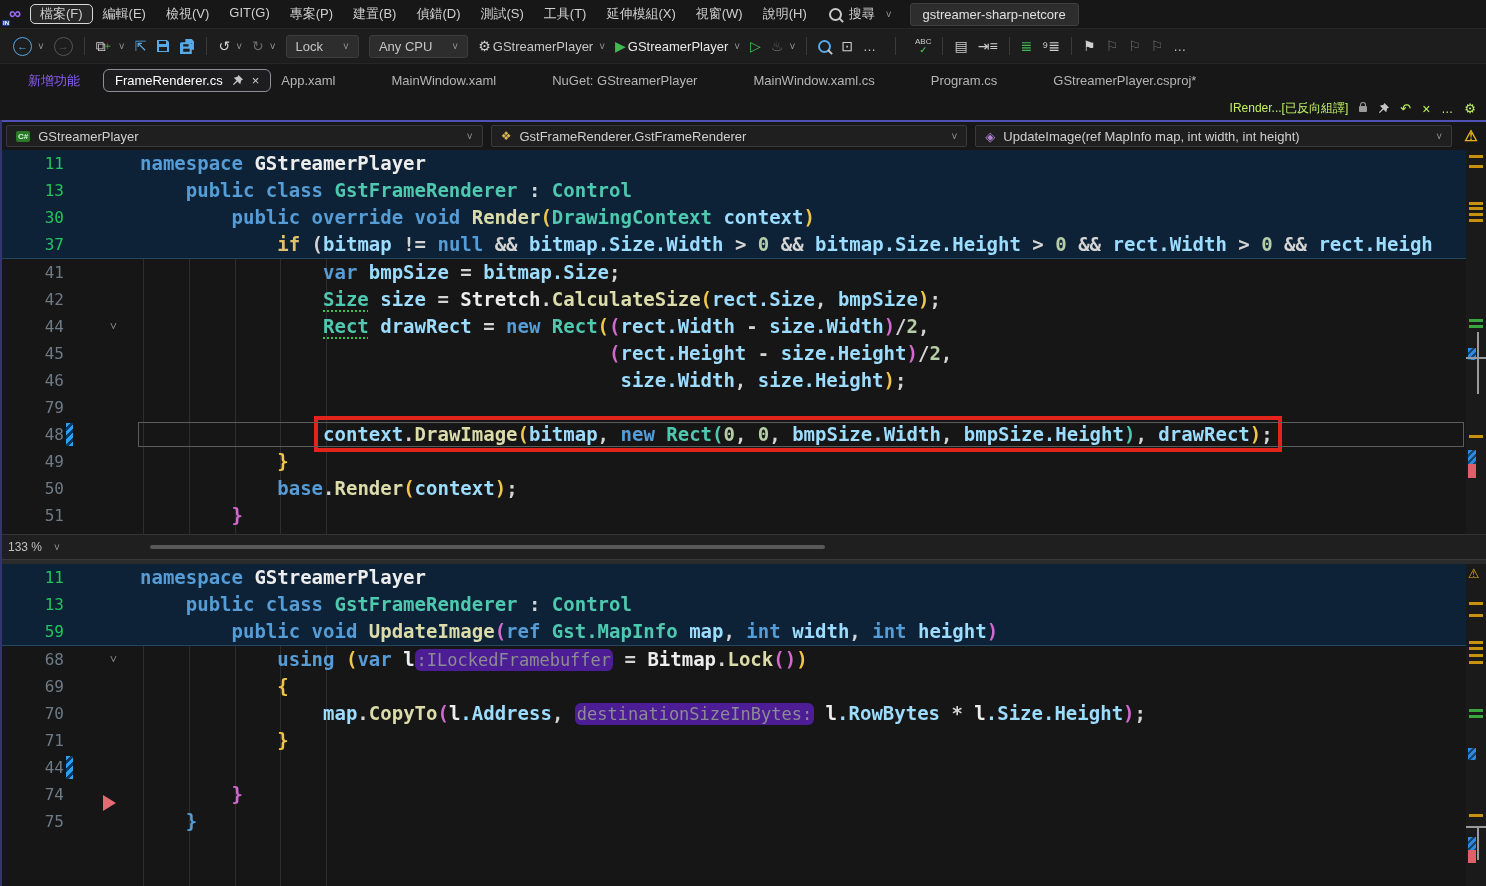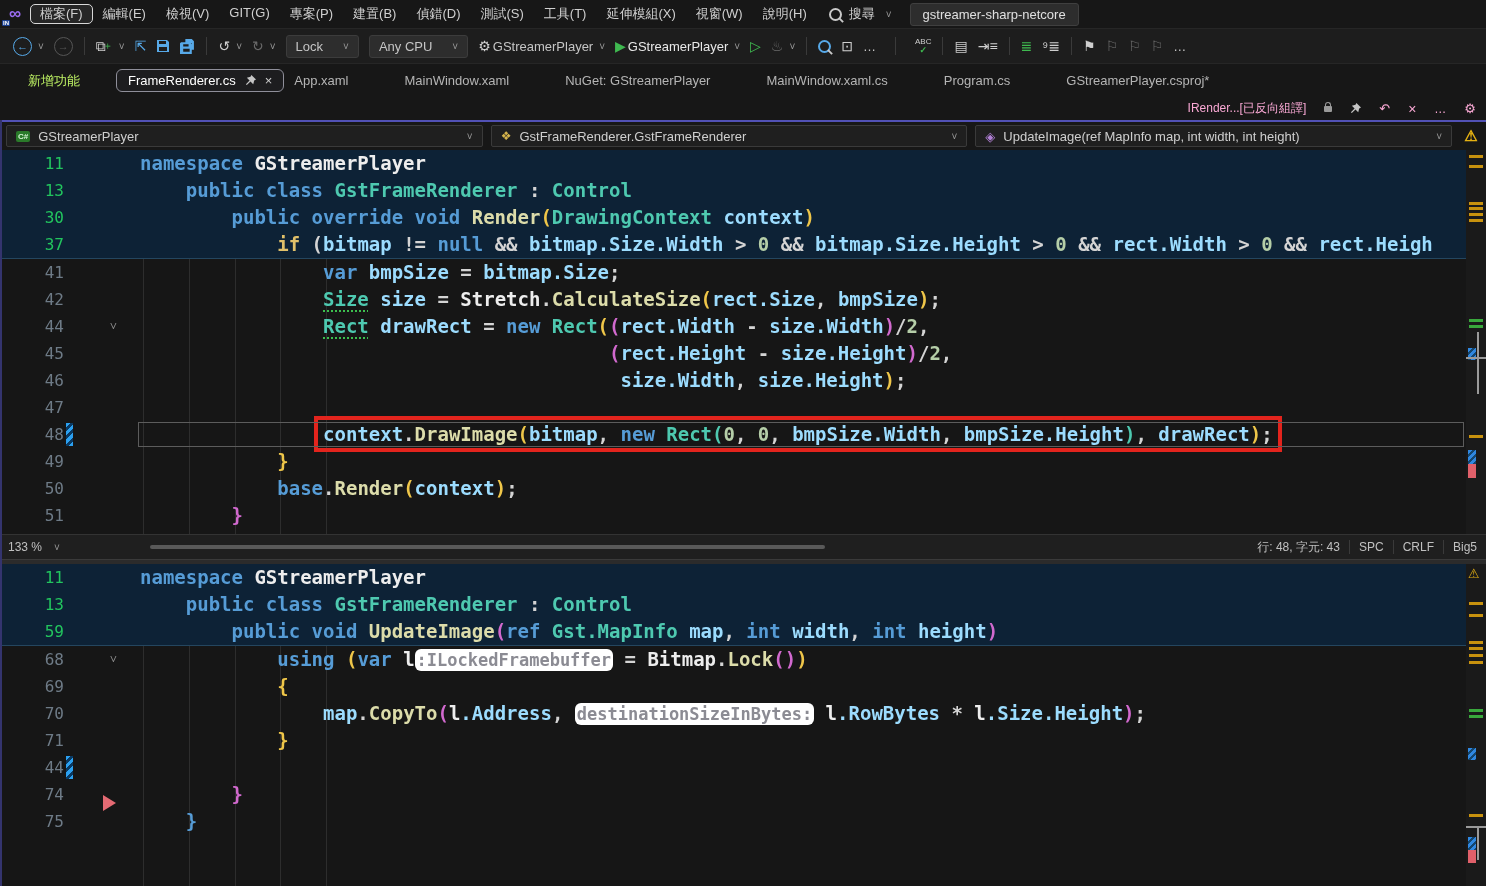--- a/index.html
+++ b/index.html
@@ -20,26 +20,26 @@
   .tb-btn{padding:0 5px;display:flex;align-items:center;gap:2px;white-space:nowrap}
   .tb-sep{width:1px;height:18px;background:#3a3a3a;margin:0 6px}
   .ic{font-size:14px}
   .ic-blue{color:#57a9e8}.ic-green{color:#3fb950}.ic-gray{color:#6a6a6a}.ic-white{color:#cfcfcf}
   .circ{width:17px;height:17px;border:1px solid #57a9e8;border-radius:50%;display:flex;align-items:center;justify-content:center;font-size:11px;color:#57a9e8}
   .circ.dis{border-color:#555;color:#555}
   .tb-dd{background:#2d2d2d;border:1px solid #3c3c3c;border-radius:3px;padding:3px 9px;display:flex;align-items:center;gap:16px;margin:0 5px}
   .abc{display:inline-flex;flex-direction:column;align-items:center;line-height:8px;font-size:8px;color:#cfcfcf}
   .abc b{color:#3fb950;font-size:9px}
   .tabbar{height:33px;background:#171717;display:flex;align-items:center;font-size:13px;color:#b5b5b5;padding-left:28px}
-  .tabs-left-label{margin-right:36px;color:#bef264;white-space:nowrap}
+  .tabs-left-label{margin-right:23px;color:#8b5cf6;white-space:nowrap}
   .tab{margin-right:56px;white-space:nowrap;padding:5px 0}
   .tab.active{border:1px solid #8f8f9a;border-radius:6px;color:#ffffff;display:flex;align-items:center;gap:9px;padding:3px 11px;margin-right:10px;background:#1d1d1f}
   .tab .x{color:#cfcfcf;font-size:13px}
   .pin-svg{width:11px;height:11px;fill:#c5c5c5}
-  .prevbar{height:23px;background:#171717;display:flex;justify-content:flex-end;align-items:center;gap:18px;padding-right:10px;font-size:12px;color:#f9a8d4;border-bottom:2px solid #5151b5}
+  .prevbar{height:23px;background:#171717;display:flex;justify-content:flex-end;align-items:center;gap:11px;padding-right:10px;font-size:12px;color:#bef264;border-bottom:2px solid #5151b5}
   .mini-lock{width:8px;height:6px;background:#9a9a9a;position:relative;display:inline-block;border-radius:1px}
   .mini-lock::before{content:"";position:absolute;width:4px;height:4px;border:1px solid #9a9a9a;border-bottom:none;border-radius:3px 3px 0 0;top:-4px;left:1px}
   .navbar{height:28px;background:#171717;display:flex;gap:8px;padding:3px 4px 3px 6px;box-sizing:border-box}
   .nav-dd{flex:1;background:#1f1f1f;border:1px solid #3a3a3a;border-radius:2px;display:flex;align-items:center;gap:8px;padding:0 9px;color:#cfcfcf;font-size:13px;min-width:0;white-space:nowrap;overflow:hidden}
   .nav-dd .chev{margin-left:auto}
   .nav-right{width:22px;display:flex;align-items:center;justify-content:center}
   .csharp-ic{background:#2a7a2a;color:#d6f5d6;font-size:8px;font-weight:bold;border-radius:2px;padding:1px 2px}
   .class-ic{color:#d6b44c;font-size:12px}
   .method-ic{color:#b180d7;font-size:13px}
   .warn{color:#e5b112;font-size:15px;font-weight:bold}
@@ -53,21 +53,21 @@
   .lnum{position:absolute;left:0;width:64px;text-align:right;color:#6e7b87;font-size:16px;font-weight:500}
   .sticky-block{background:#0d2236;border-bottom:1px solid #24465f}
   .sticky-block .lnum{color:#22c55e}
   .chg{position:absolute;left:66px;top:2px;bottom:2px;width:7px;background:repeating-linear-gradient(135deg,#2ba0f0 0 3px,#0a3a63 3px 6px)}
   .fold{position:absolute;left:110px;top:0;font-size:12px;color:#8f8f8f}
   .code{flex:1;min-width:0}
   .row.cur::after{content:"";position:absolute;left:138px;right:2px;top:1px;bottom:1px;border:1px solid #5c5c5c;pointer-events:none}
   .annbox{position:relative}
   .annbox::after{content:"";position:absolute;left:-9px;right:-9px;top:-7px;bottom:-7px;border:4px solid #e3241d;pointer-events:none}
   .u{text-decoration:underline dotted #3cbf4e 2px;text-underline-offset:4px}
-  .c-h{background:#ffffff;color:#8b8b93;border-radius:6px;font-size:17px;font-weight:700;padding:1px 2px}
+  .c-h{background:#4c1d95;color:#8b8b93;border-radius:6px;font-size:17px;font-weight:400;padding:1px 2px}
   .ig{position:absolute;width:1px;background:#2d2d2d}
   .margin{position:absolute;right:0;top:0;bottom:0;width:20px;background:#1a1a1a;z-index:5}
   .mk{position:absolute;left:3px;width:14px}
   .mk-o{height:3px;background:#c8920e}
   .mk-g{height:3px;background:#39a83c}
   .mk-b{width:8px;left:2px;background:repeating-linear-gradient(135deg,#2f87e0 0 3px,#14466e 3px 5px)}
   .mk-r{width:8px;left:2px;background:#e0606a}
   .mk-hl{left:0;width:20px;height:2px;background:#9a9a9a}
   .mk-vl{left:11px;width:2px;background:#9a9a9a}
   .mk-w{color:#e5b112;font-size:13px;left:2px;font-weight:bold;font-family:"DejaVu Sans",sans-serif}
@@ -275,21 +275,21 @@
         <div class="row"><div class="gut"><span class="lnum">11</span></div><div class="code"><span style="color: rgb(86, 156, 214);">namespace </span><span style="color: rgb(237, 237, 237);">GStreamerPlayer</span></div></div>
         <div class="row"><div class="gut"><span class="lnum">13</span></div><div class="code"><span style="color: rgb(212, 212, 212);">    </span><span style="color: rgb(86, 156, 214);">public class </span><span style="color: rgb(78, 201, 176);">GstFrameRenderer</span><span style="color: rgb(212, 212, 212);"> : </span><span style="color: rgb(78, 201, 176);">Control</span></div></div>
         <div class="row"><div class="gut"><span class="lnum">30</span></div><div class="code"><span style="color: rgb(212, 212, 212);">        </span><span style="color: rgb(86, 156, 214);">public override void </span><span style="color: rgb(220, 220, 170);">Render</span><span style="color: rgb(239, 198, 73);">(</span><span style="color: rgb(78, 201, 176);">DrawingContext</span><span style="color: rgb(156, 220, 254);"> context</span><span style="color: rgb(239, 198, 73);">)</span></div></div>
         <div class="row"><div class="gut"><span class="lnum">37</span></div><div class="code"><span style="color: rgb(212, 212, 212);">            </span><span style="color: rgb(224, 192, 106);">if </span><span style="color: rgb(212, 212, 212);">(</span><span style="color: rgb(156, 220, 254);">bitmap</span><span style="color: rgb(212, 212, 212);"> != </span><span style="color: rgb(86, 156, 214);">null</span><span style="color: rgb(212, 212, 212);"> &amp;&amp; </span><span style="color: rgb(156, 220, 254);">bitmap.Size.Width</span><span style="color: rgb(212, 212, 212);"> &gt; </span><span style="color: rgb(181, 206, 168);">0</span><span style="color: rgb(212, 212, 212);"> &amp;&amp; </span><span style="color: rgb(156, 220, 254);">bitmap.Size.Height</span><span style="color: rgb(212, 212, 212);"> &gt; </span><span style="color: rgb(181, 206, 168);">0</span><span style="color: rgb(212, 212, 212);"> &amp;&amp; </span><span style="color: rgb(156, 220, 254);">rect.Width</span><span style="color: rgb(212, 212, 212);"> &gt; </span><span style="color: rgb(181, 206, 168);">0</span><span style="color: rgb(212, 212, 212);"> &amp;&amp; </span><span style="color: rgb(156, 220, 254);">rect.Heigh</span></div></div>
       </div>
       <div class="row"><div class="gut"><span class="lnum">41</span></div><div class="code"><span style="color: rgb(212, 212, 212);">                </span><span style="color: rgb(86, 156, 214);">var</span><span style="color: rgb(156, 220, 254);"> bmpSize</span><span style="color: rgb(212, 212, 212);"> = </span><span style="color: rgb(156, 220, 254);">bitmap.Size</span><span style="color: rgb(212, 212, 212);">;</span></div></div>
       <div class="row"><div class="gut"><span class="lnum">42</span></div><div class="code"><span style="color: rgb(212, 212, 212);">                </span><span class="u" style="color: rgb(78, 201, 176);">Size</span><span style="color: rgb(156, 220, 254);"> size</span><span style="color: rgb(212, 212, 212);"> = </span><span style="color: rgb(237, 237, 237);">Stretch</span><span style="color: rgb(212, 212, 212);">.</span><span style="color: rgb(220, 220, 170);">CalculateSize</span><span style="color: rgb(239, 198, 73);">(</span><span style="color: rgb(156, 220, 254);">rect.Size</span><span style="color: rgb(212, 212, 212);">, </span><span style="color: rgb(156, 220, 254);">bmpSize</span><span style="color: rgb(239, 198, 73);">)</span><span style="color: rgb(212, 212, 212);">;</span></div></div>
       <div class="row"><div class="gut"><span class="lnum">44</span><span class="fold">˅</span></div><div class="code"><span style="color: rgb(212, 212, 212);">                </span><span class="u" style="color: rgb(78, 201, 176);">Rect</span><span style="color: rgb(156, 220, 254);"> drawRect</span><span style="color: rgb(212, 212, 212);"> = </span><span style="color: rgb(86, 156, 214);">new </span><span style="color: rgb(78, 201, 176);">Rect</span><span style="color: rgb(239, 198, 73);">(</span><span style="color: rgb(209, 105, 206);">(</span><span style="color: rgb(156, 220, 254);">rect.Width</span><span style="color: rgb(212, 212, 212);"> - </span><span style="color: rgb(156, 220, 254);">size.Width</span><span style="color: rgb(209, 105, 206);">)</span><span style="color: rgb(212, 212, 212);">/</span><span style="color: rgb(181, 206, 168);">2</span><span style="color: rgb(212, 212, 212);">,</span></div></div>
       <div class="row"><div class="gut"><span class="lnum">45</span></div><div class="code"><span style="color: rgb(212, 212, 212);">                                         </span><span style="color: rgb(209, 105, 206);">(</span><span style="color: rgb(156, 220, 254);">rect.Height</span><span style="color: rgb(212, 212, 212);"> - </span><span style="color: rgb(156, 220, 254);">size.Height</span><span style="color: rgb(209, 105, 206);">)</span><span style="color: rgb(212, 212, 212);">/</span><span style="color: rgb(181, 206, 168);">2</span><span style="color: rgb(212, 212, 212);">,</span></div></div>
       <div class="row"><div class="gut"><span class="lnum">46</span></div><div class="code"><span style="color: rgb(212, 212, 212);">                                          </span><span style="color: rgb(156, 220, 254);">size.Width</span><span style="color: rgb(212, 212, 212);">, </span><span style="color: rgb(156, 220, 254);">size.Height</span><span style="color: rgb(239, 198, 73);">)</span><span style="color: rgb(212, 212, 212);">;</span></div></div>
-      <div class="row"><div class="gut"><span class="lnum">47</span></div><div class="code"></div></div>
+      <div class="row"><div class="gut"><span class="lnum">79</span></div><div class="code"></div></div>
       <div class="row cur"><div class="gut"><span class="lnum">48</span><div class="chg"></div></div><div class="code"><span style="color: rgb(212, 212, 212);">                </span><span class="annbox"><span style="color: rgb(156, 220, 254);">context</span><span style="color: rgb(212, 212, 212);">.</span><span style="color: rgb(220, 220, 170);">DrawImage</span><span style="color: rgb(239, 198, 73);">(</span><span style="color: rgb(156, 220, 254);">bitmap</span><span style="color: rgb(212, 212, 212);">, </span><span style="color: rgb(86, 156, 214);">new </span><span style="color: rgb(78, 201, 176);">Rect</span><span style="color: rgb(78, 201, 176);">(</span><span style="color: rgb(181, 206, 168);">0</span><span style="color: rgb(212, 212, 212);">, </span><span style="color: rgb(181, 206, 168);">0</span><span style="color: rgb(212, 212, 212);">, </span><span style="color: rgb(156, 220, 254);">bmpSize.Width</span><span style="color: rgb(212, 212, 212);">, </span><span style="color: rgb(156, 220, 254);">bmpSize.Height</span><span style="color: rgb(78, 201, 176);">)</span><span style="color: rgb(212, 212, 212);">, </span><span style="color: rgb(156, 220, 254);">drawRect</span><span style="color: rgb(239, 198, 73);">)</span><span style="color: rgb(212, 212, 212);">;</span></span></div></div>
       <div class="row"><div class="gut"><span class="lnum">49</span></div><div class="code"><span style="color: rgb(212, 212, 212);">            </span><span style="color: rgb(239, 198, 73);">}</span></div></div>
       <div class="row"><div class="gut"><span class="lnum">50</span></div><div class="code"><span style="color: rgb(212, 212, 212);">            </span><span style="color: rgb(86, 156, 214);">base</span><span style="color: rgb(212, 212, 212);">.</span><span style="color: rgb(220, 220, 170);">Render</span><span style="color: rgb(239, 198, 73);">(</span><span style="color: rgb(156, 220, 254);">context</span><span style="color: rgb(239, 198, 73);">)</span><span style="color: rgb(212, 212, 212);">;</span></div></div>
       <div class="row"><div class="gut"><span class="lnum">51</span></div><div class="code"><span style="color: rgb(212, 212, 212);">        </span><span style="color: rgb(209, 105, 206);">}</span></div></div>
     </div>
     <div class="margin">
       <div class="mk mk-o" style="top: 5px;"></div>
       <div class="mk mk-o" style="top: 15px;"></div>
       <div class="mk mk-o" style="top: 52px;"></div>
       <div class="mk mk-o" style="top: 57px;"></div>
@@ -305,29 +305,20 @@
       <div class="mk mk-r" style="top: 314px; height: 14px;"></div>
     </div>
   </div>
 
 <div class="edbar">
   <span class="zoombox">
     <span>133 %</span>
     <span class="chev">˅</span>
   </span>
   <span class="hthumb"></span>
-  <span class="edbar-right">
-    <span class="stat">行: 48, 字元: 43</span>
-    <span class="stat-sep"></span>
-    <span class="stat">SPC</span>
-    <span class="stat-sep"></span>
-    <span class="stat">CRLF</span>
-    <span class="stat-sep"></span>
-    <span class="stat">Big5</span>
-  </span>
 </div>
 
 <div class="splitter"></div>
 
 <div class="editor" id="ed2">
     <div class="ig" style="left: 143px; top: 81px; bottom: 0px;"></div>
     <div class="ig" style="left: 188.8px; top: 81px; bottom: 0px;"></div>
     <div class="ig" style="left: 234.6px; top: 81px; bottom: 0px;"></div>
     <div class="ig" style="left: 280.4px; top: 81px; bottom: 0px;"></div>
     <div class="ig" style="left: 326.2px; top: 81px; bottom: 0px;"></div>

